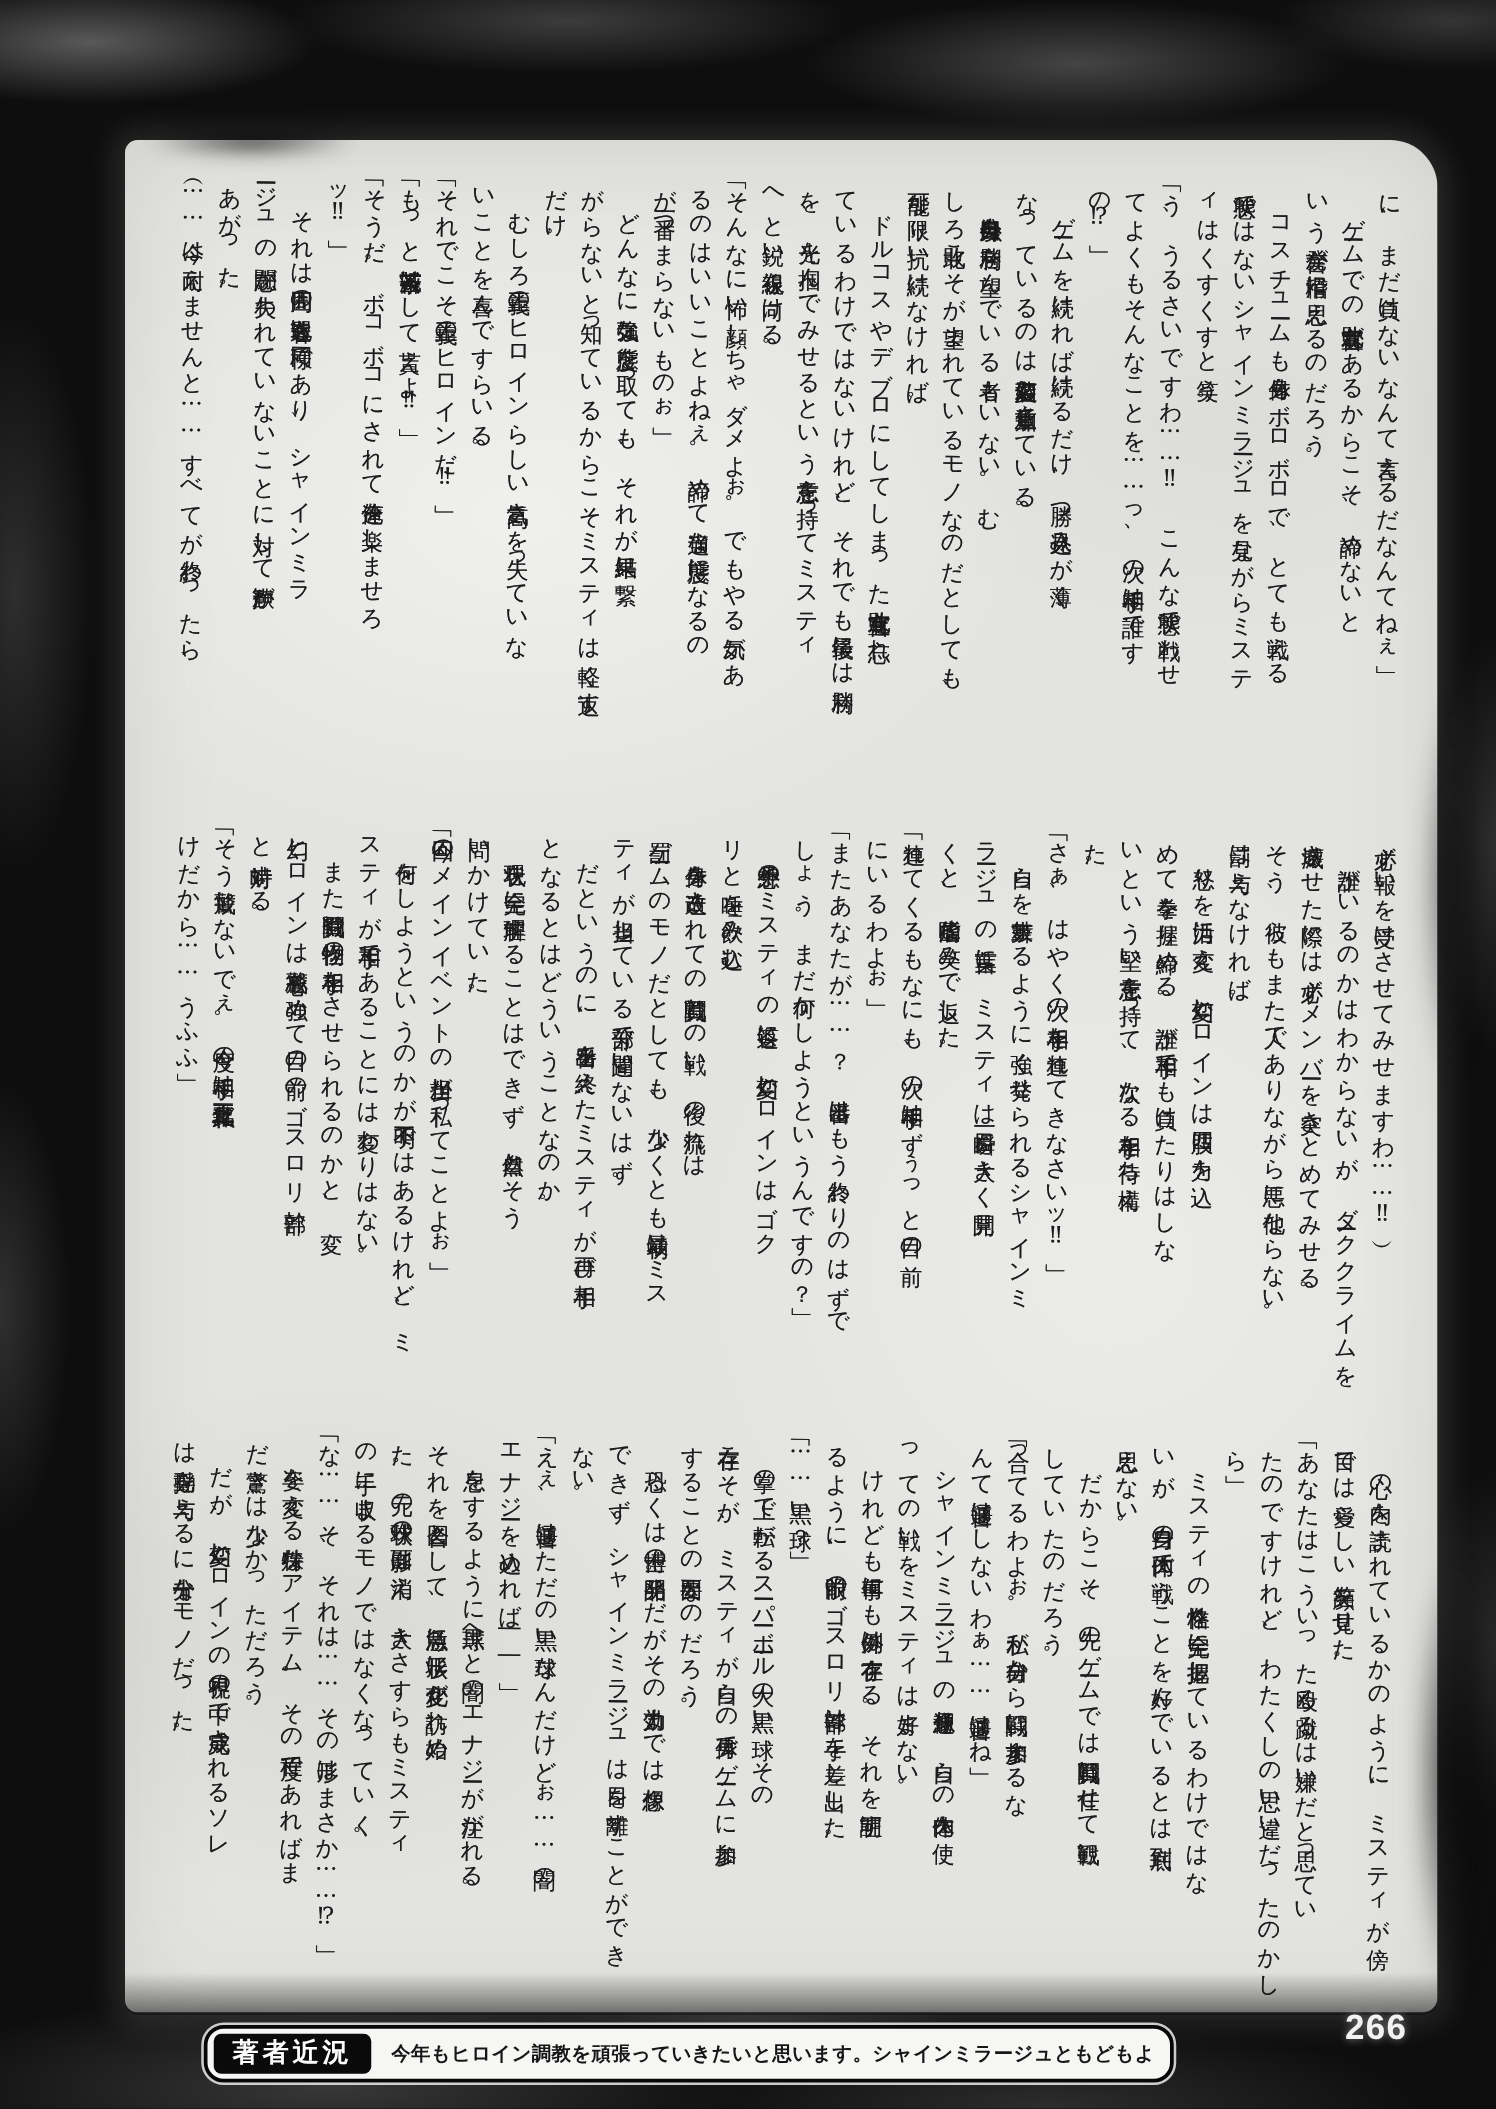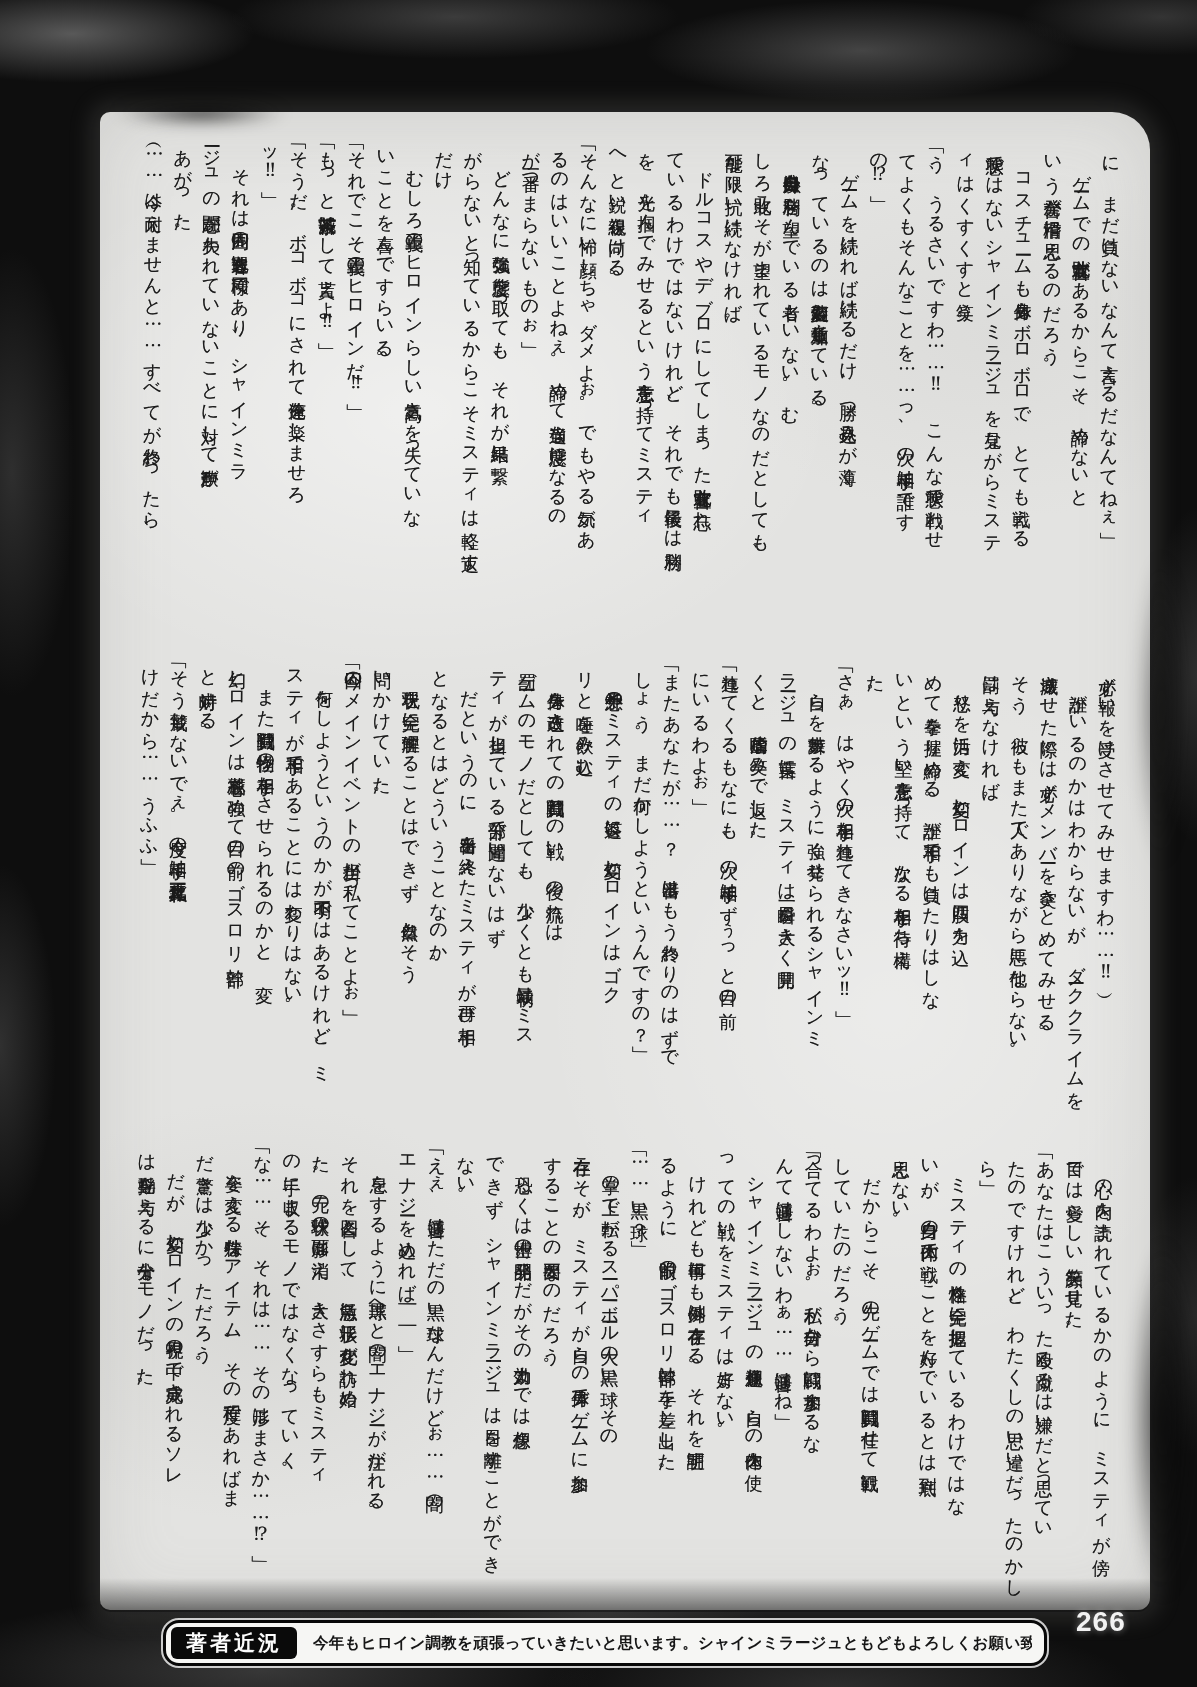--- a/index.html
+++ b/index.html
@@ -54,21 +54,21 @@
   }
   .band.b1{top:28px;}
   .band.b2{top:548px;}
   .band.b3{top:1033px;}
   .page-number{
     position:absolute;left:1076px;top:1606px;
     font-size:28px;font-weight:bold;color:#f2f2f2;letter-spacing:1px;
     text-shadow:0 0 7px rgba(255,255,255,.45);
   }
   .footer-pill{
-    position:absolute;left:163px;top:1620px;width:884px;height:46px;
+    position:absolute;left:163px;top:1620px;width:776px;height:46px;
     background:#f6f6f4;border:3px solid #070707;border-radius:16px;
     outline:2px solid rgba(235,235,235,.85);
     display:flex;align-items:center;box-sizing:border-box;padding:0 12px 0 5px;
   }
   .footer-label{
     background:#0a0a0a;color:#fcfcfc;border-radius:6px;
     font-size:21px;font-weight:bold;letter-spacing:3px;
     padding:5px 15px 6px;flex:0 0 auto;line-height:1;
   }
   .footer-text{

